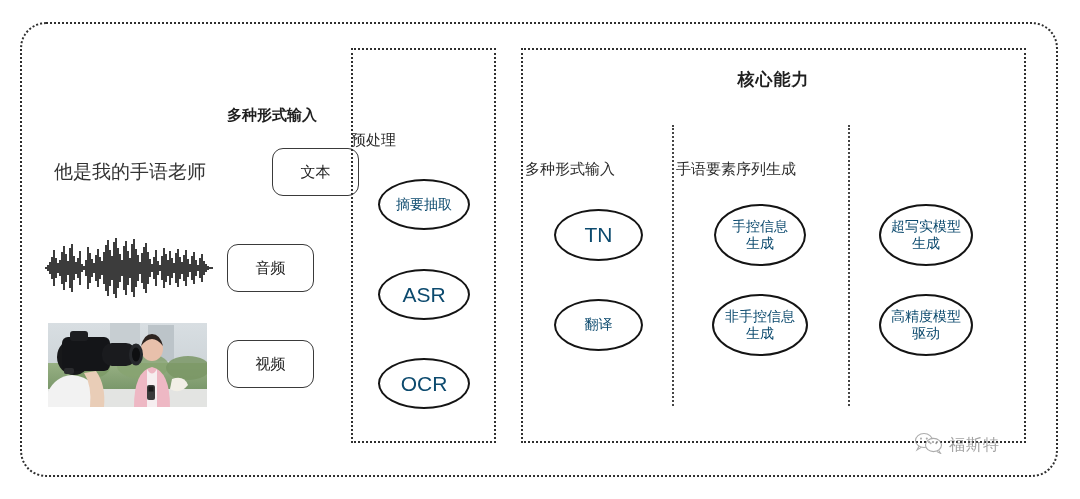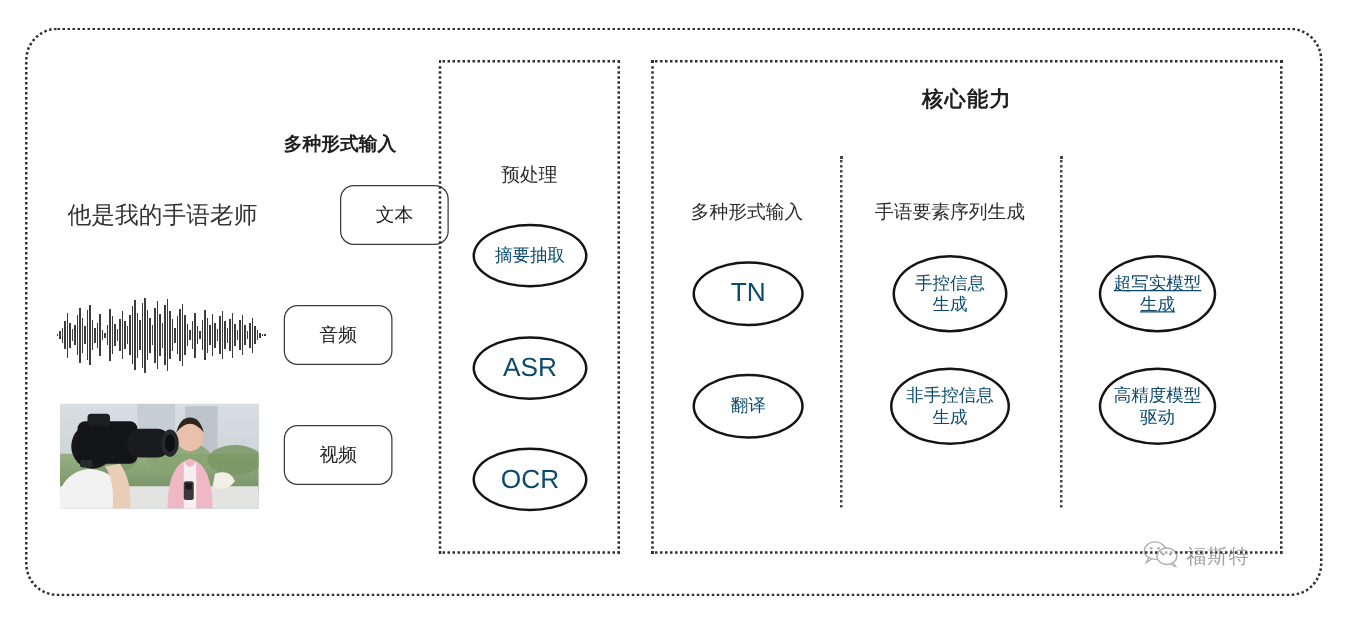--- a/index.html
+++ b/index.html
@@ -61,21 +61,20 @@
     border-left: 2px dotted #454545;
   }
   .divider-1 { left: 672px; }
   .divider-2 { left: 848px; }
 
   
   .col-label {
     position: absolute;
     font-size: 15px;
     color: #2b2b2b;
-    text-align: center;
     white-space: nowrap;
   }
 
   
   .ellipse {
     position: absolute;
     border: 2.2px solid #141414;
     border-radius: 50%;
     box-sizing: border-box;
     display: flex;
@@ -336,21 +335,21 @@
   <div class="col-label" style="left:525px; top:160px; width:145px;">多种形式输入</div>
   <div class="ellipse latin" style="left:554px; top:209px; width:89px; height:52px;">TN</div>
   <div class="ellipse" style="left:554px; top:299px; width:89px; height:52px;">翻译</div>
 
   <div class="col-label" style="left:676px; top:160px; width:168px;">手语要素序列生成</div>
   <div class="ellipse" style="left:714px; top:204px; width:92px; height:62px;">手控信息
 生成</div>
   <div class="ellipse" style="left:712px; top:294px; width:96px; height:62px;">非手控信息
 生成</div>
 
-  <div class="ellipse" style="left:879px; top:204px; width:94px; height:62px;text-decoration:underline;">超写实模型
+  <div class="ellipse" style="left:879px; top:204px; width:94px; height:62px;">超写实模型
 生成</div>
   <div class="ellipse" style="left:879px; top:294px; width:94px; height:62px;">高精度模型
 驱动</div>
 
   <div class="watermark">
     <span>
       <svg width="30" height="22" viewBox="0 0 30 22">
         <g fill="none" stroke="#7a7a7a" stroke-width="1.1">
           <ellipse cx="10" cy="8.5" rx="8.5" ry="7"></ellipse>
           <path d="M5 14.2 L3 18 L7.2 15.4"></path>

